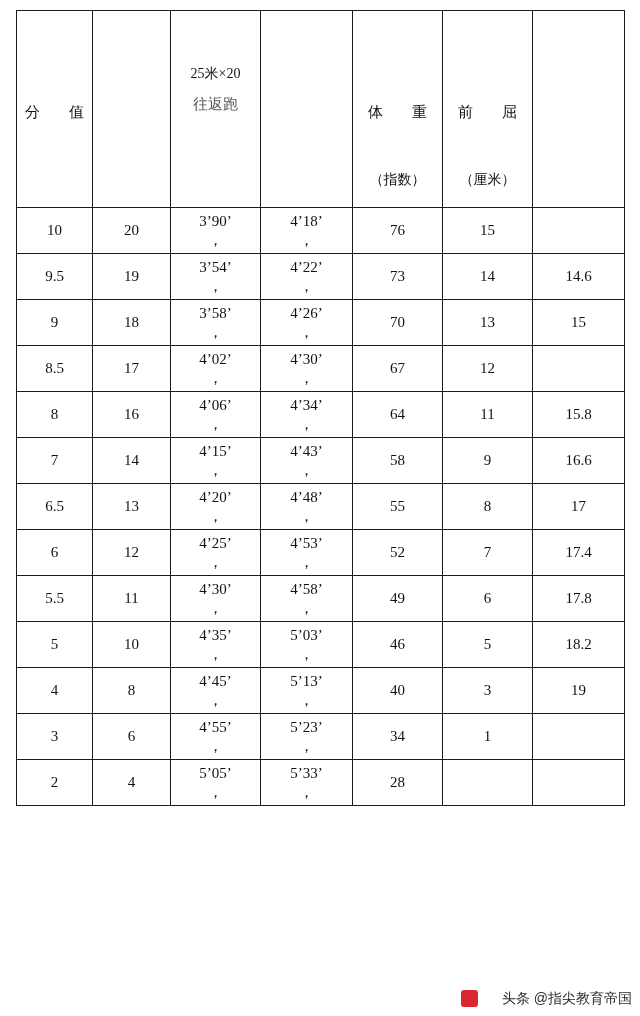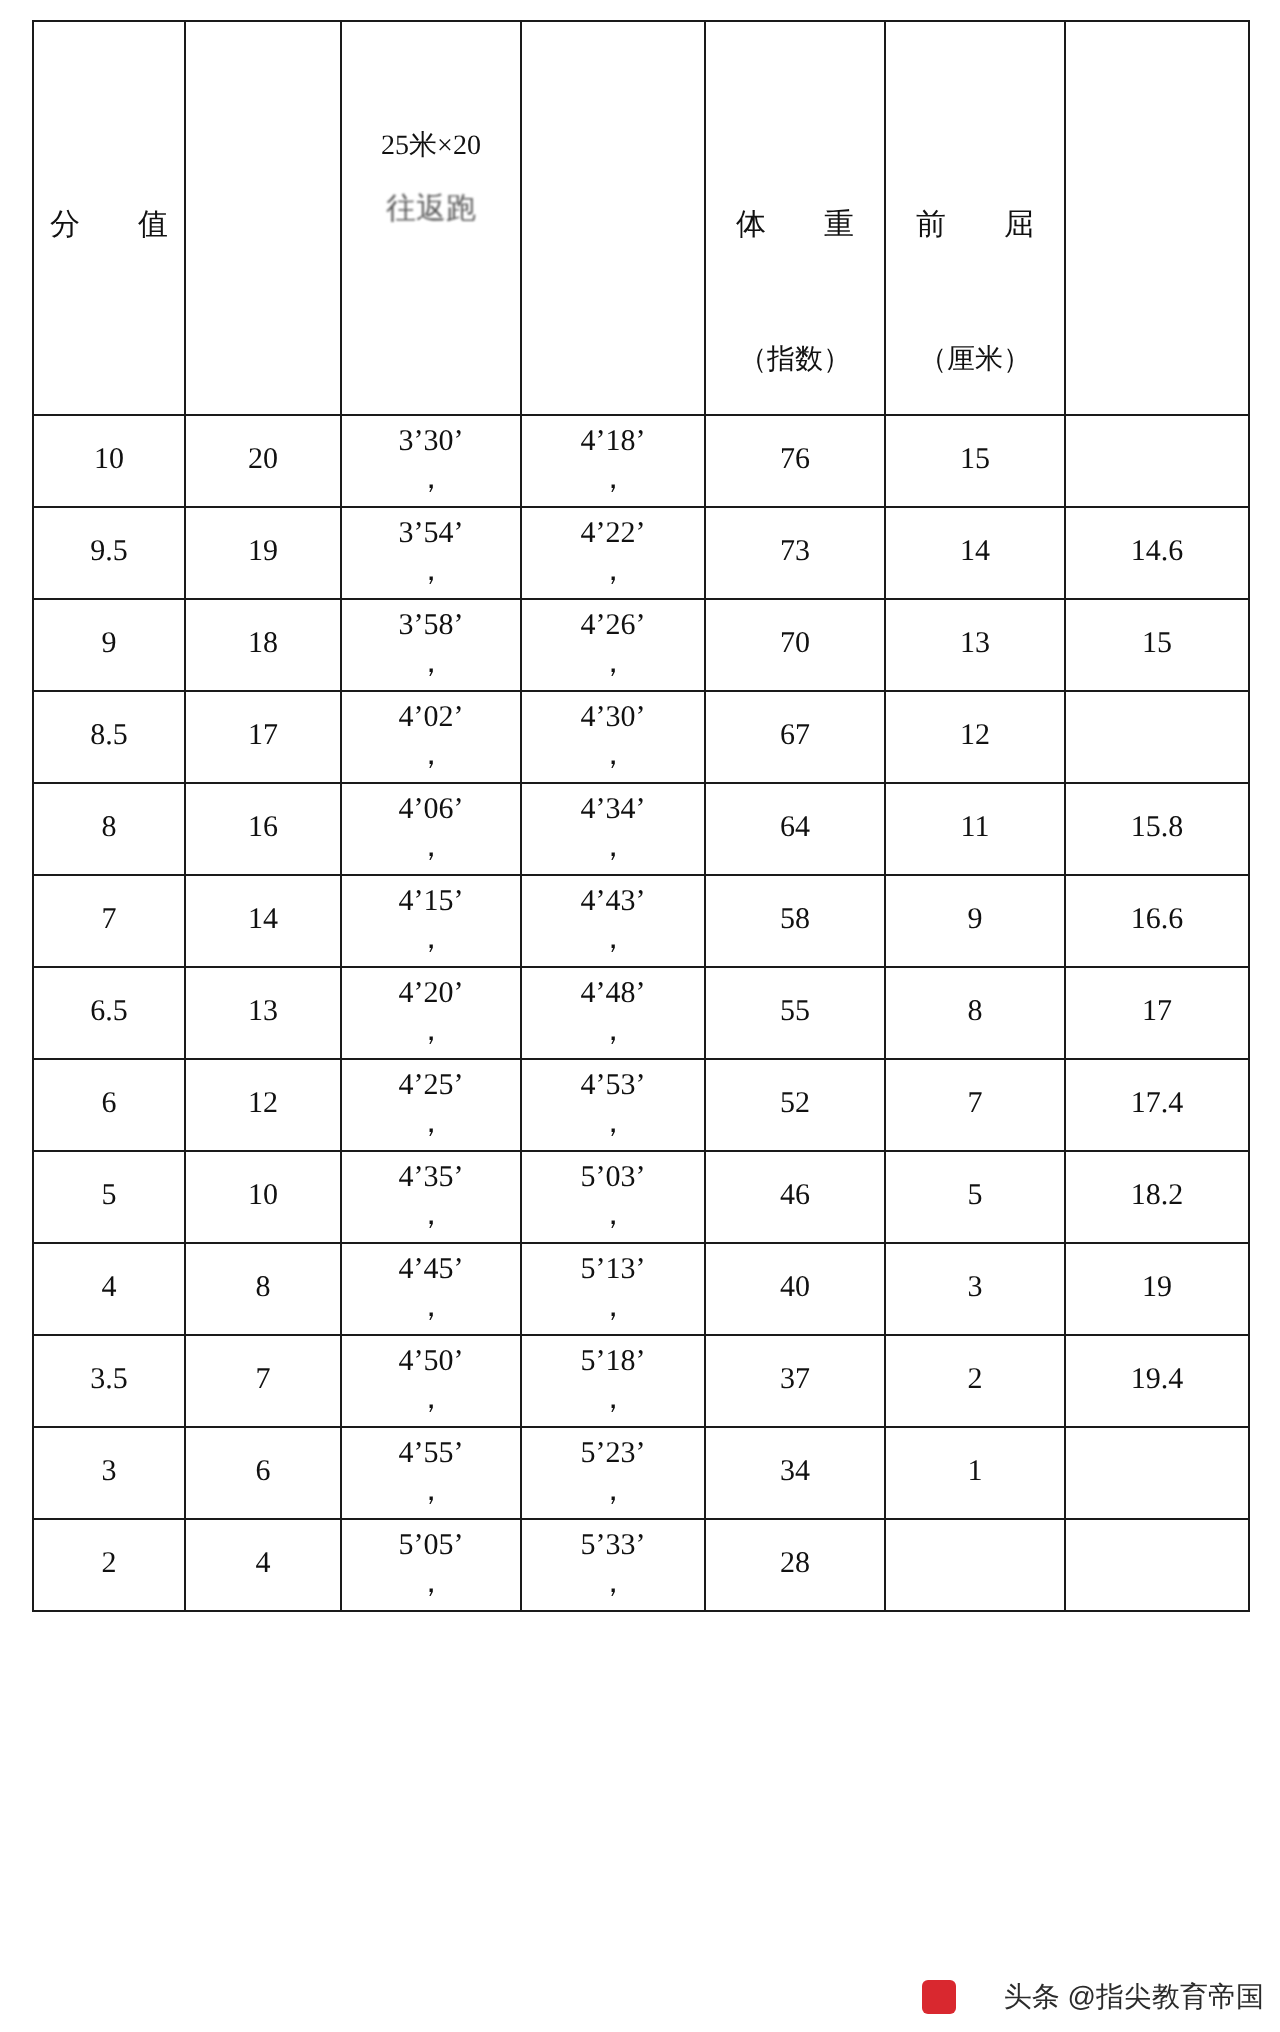--- a/index.html
+++ b/index.html
@@ -165,21 +165,21 @@
         <td class="hdr-cell-rel">
           <div class="hdr-mid"></div>
         </td>
       </tr>
     </thead>
     <tbody>
         <tr>
           <td>10</td>
           <td>20</td>
           <td class="time-cell">
-            <span class="tc-line1">3’30’</span>
+            <span class="tc-line1">3’90’</span>
             <span class="tc-line2">，</span>
           </td>
           <td class="time-cell">
             <span class="tc-line1">4’18’</span>
             <span class="tc-line2">，</span>
           </td>
           <td>76</td>
           <td>15</td>
           <td></td>
         </tr>
@@ -282,20 +282,35 @@
           </td>
           <td class="time-cell">
             <span class="tc-line1">4’53’</span>
             <span class="tc-line2">，</span>
           </td>
           <td>52</td>
           <td>7</td>
           <td>17.4</td>
         </tr>
         <tr>
+          <td>5.5</td>
+          <td>11</td>
+          <td class="time-cell">
+            <span class="tc-line1">4’30’</span>
+            <span class="tc-line2">，</span>
+          </td>
+          <td class="time-cell">
+            <span class="tc-line1">4’58’</span>
+            <span class="tc-line2">，</span>
+          </td>
+          <td>49</td>
+          <td>6</td>
+          <td>17.8</td>
+        </tr>
+        <tr>
           <td>5</td>
           <td>10</td>
           <td class="time-cell">
             <span class="tc-line1">4’35’</span>
             <span class="tc-line2">，</span>
           </td>
           <td class="time-cell">
             <span class="tc-line1">5’03’</span>
             <span class="tc-line2">，</span>
           </td>
@@ -310,35 +325,20 @@
             <span class="tc-line1">4’45’</span>
             <span class="tc-line2">，</span>
           </td>
           <td class="time-cell">
             <span class="tc-line1">5’13’</span>
             <span class="tc-line2">，</span>
           </td>
           <td>40</td>
           <td>3</td>
           <td>19</td>
-        </tr>
-        <tr>
-          <td>3.5</td>
-          <td>7</td>
-          <td class="time-cell">
-            <span class="tc-line1">4’50’</span>
-            <span class="tc-line2">，</span>
-          </td>
-          <td class="time-cell">
-            <span class="tc-line1">5’18’</span>
-            <span class="tc-line2">，</span>
-          </td>
-          <td>37</td>
-          <td>2</td>
-          <td>19.4</td>
         </tr>
         <tr>
           <td>3</td>
           <td>6</td>
           <td class="time-cell">
             <span class="tc-line1">4’55’</span>
             <span class="tc-line2">，</span>
           </td>
           <td class="time-cell">
             <span class="tc-line1">5’23’</span>

